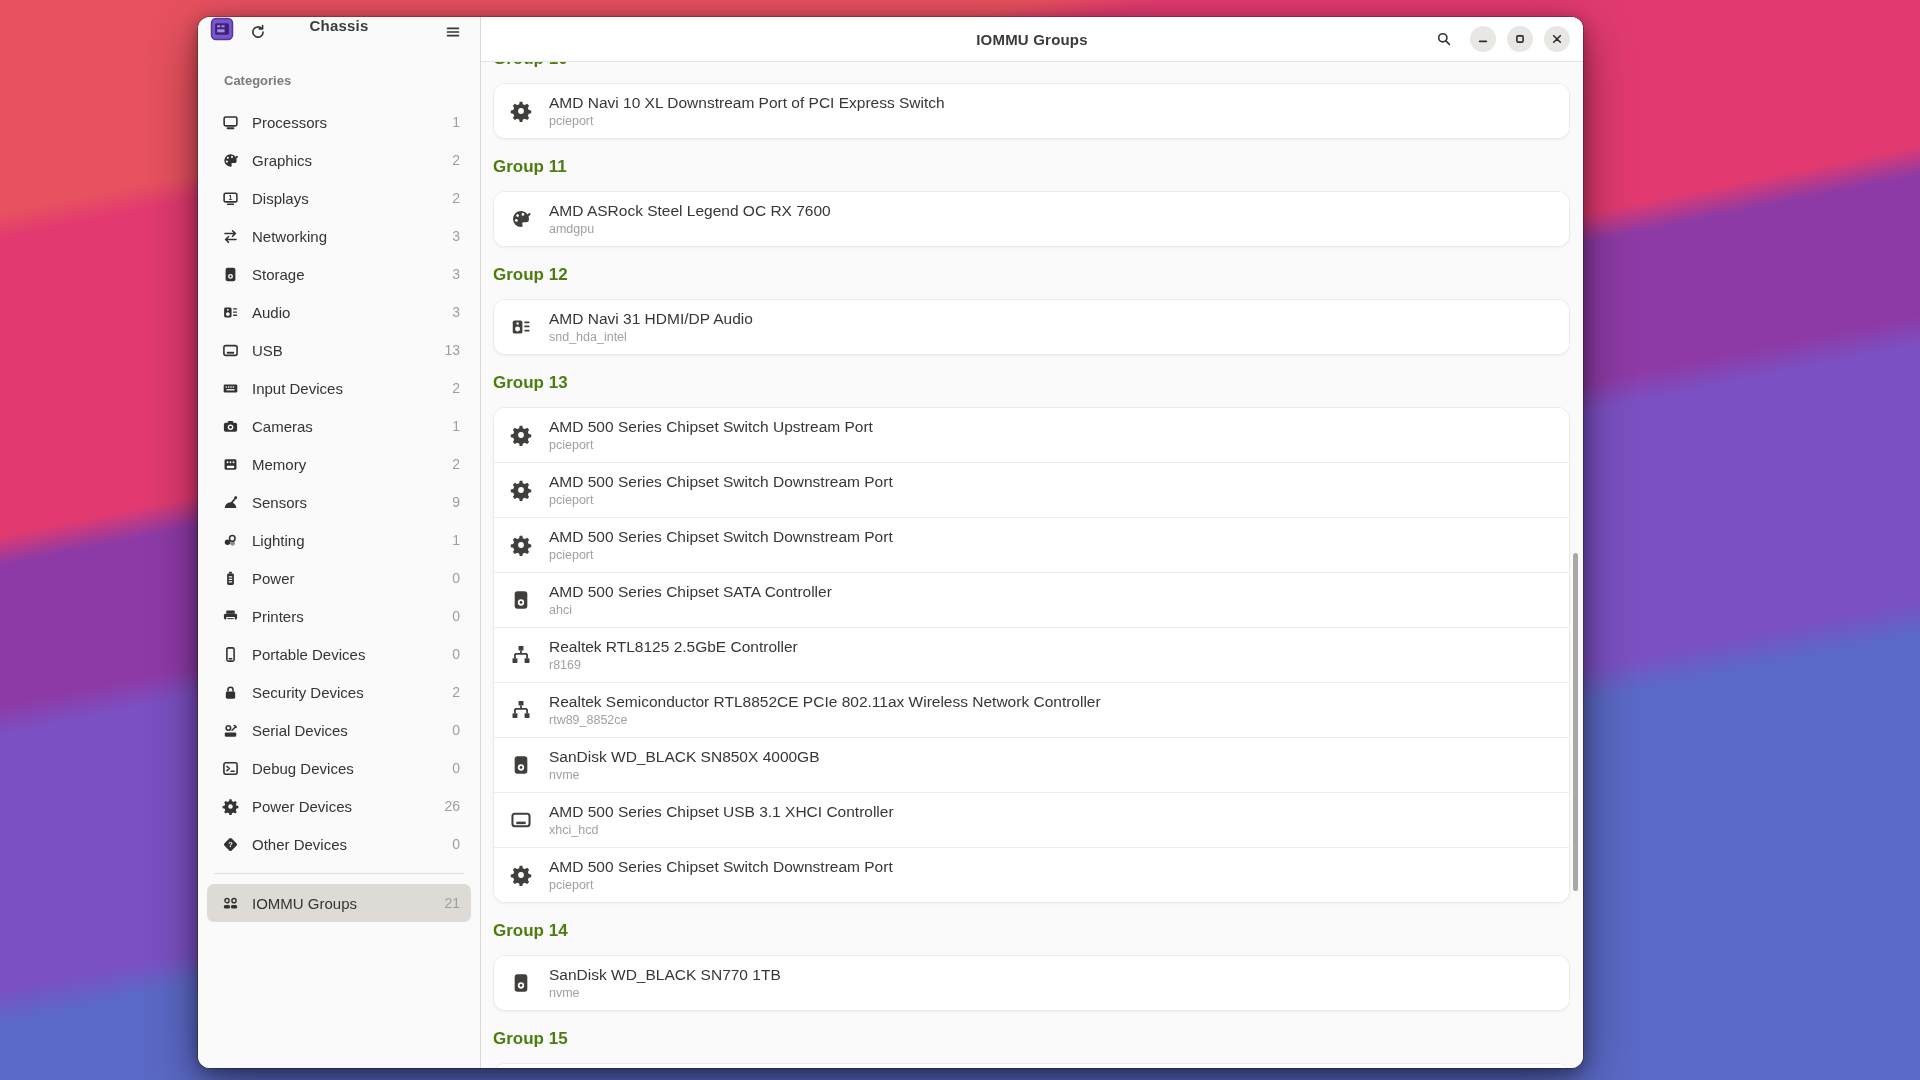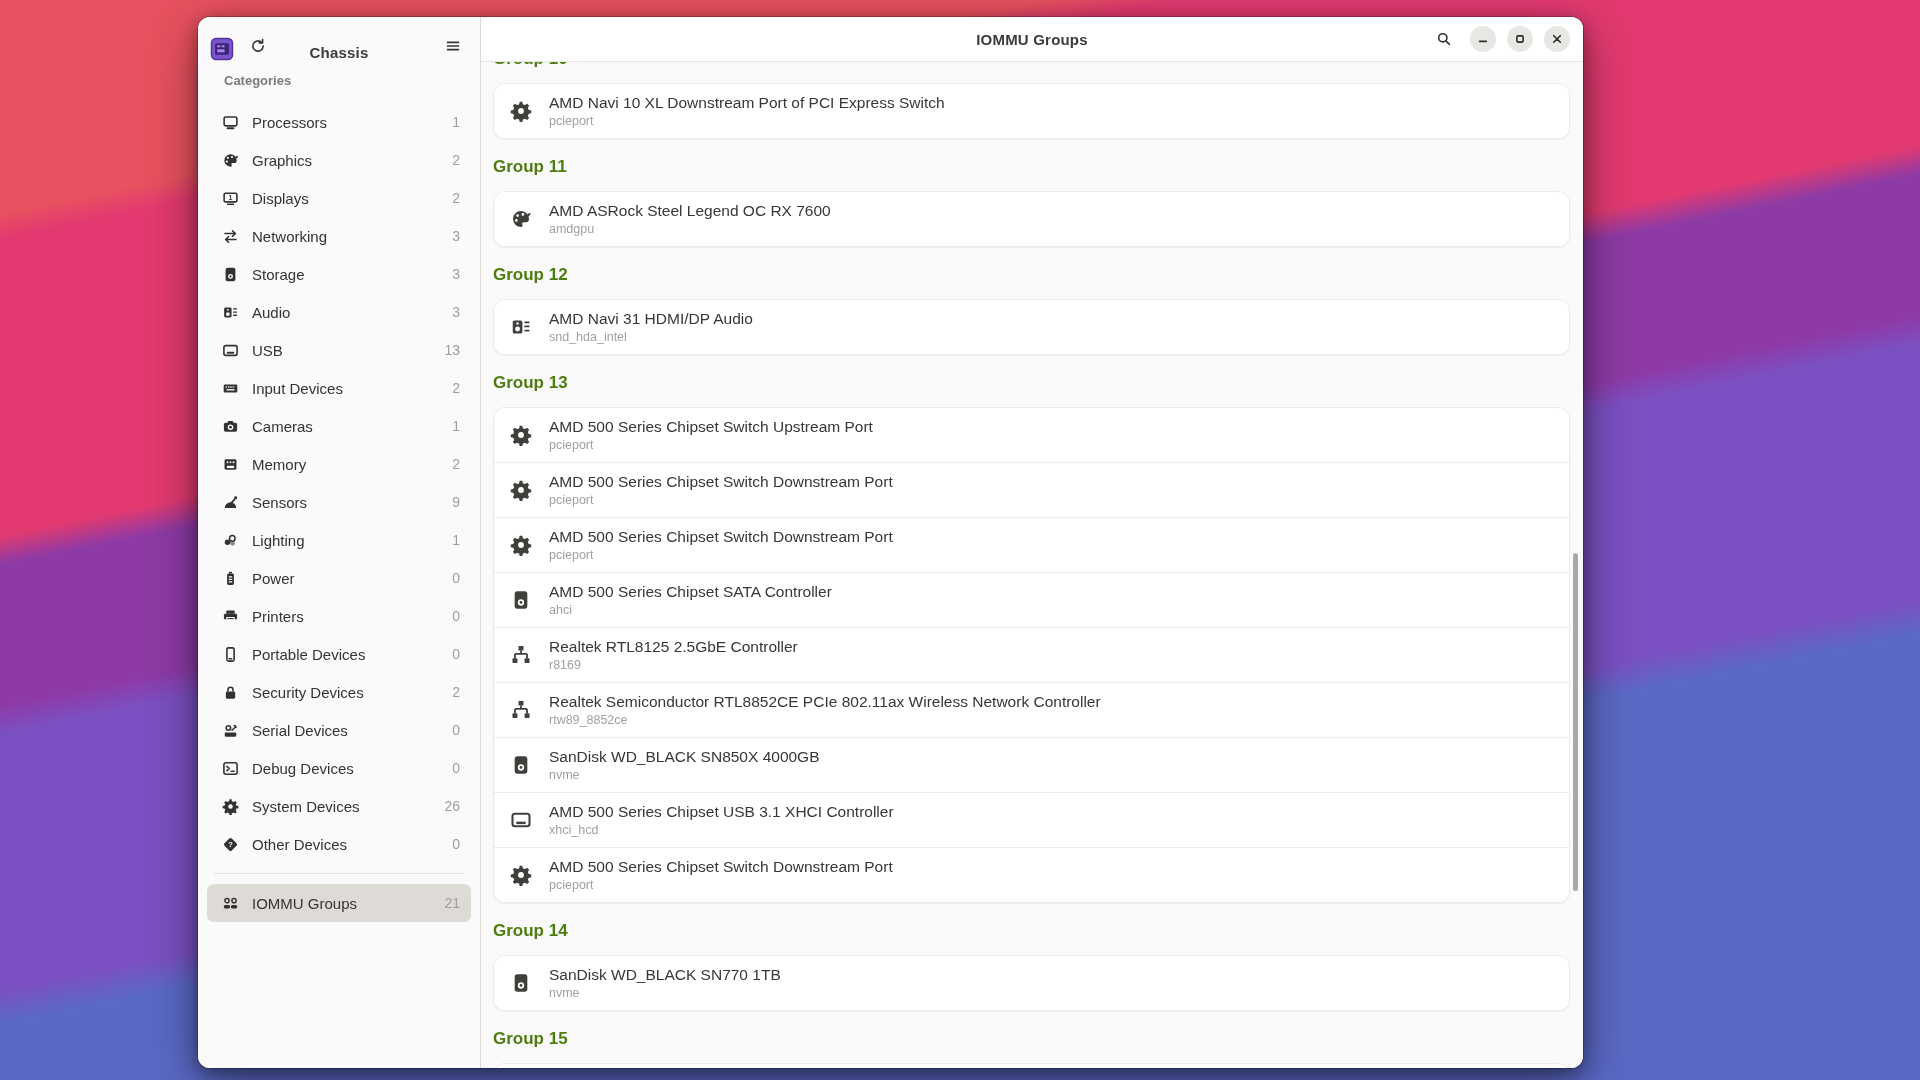--- a/index.html
+++ b/index.html
@@ -13,21 +13,21 @@
       #8e3aa6 42%, #8e3aa6 48.6%,
       #7b50c2 50%, #7b50c2 62%,
       #5b69c6 63.6%, #5b69c6 100%);}
   
   .window{position:absolute;left:198px;top:17px;width:1385px;height:1051px;
     border-radius:12px;overflow:hidden;display:flex;background:#fafafa;
     box-shadow:0 0 0 1px rgba(0,0,0,.22), 0 4px 16px rgba(0,0,0,.35), 0 16px 50px rgba(0,0,0,.45);}
   
   .sidebar{width:282px;flex:none;background:#fafafa;border-right:1px solid #dcd8d5;
     display:flex;flex-direction:column;}
-  .side-header{position:relative;height:44px;flex:none;display:flex;align-items:flex-end;
+  .side-header{position:relative;height:44px;flex:none;display:flex;align-items:flex-start;
     padding:0 12px;gap:9px;}
   .side-title{position:absolute;left:0;right:0;text-align:center;font-weight:bold;
     font-size:15px;color:#3c3b39;letter-spacing:.2px;pointer-events:none;}
   .icon-btn{width:30px;height:30px;border-radius:6px;display:flex;align-items:center;
     justify-content:center;color:#363533;flex:none;z-index:2;}
   .app-icon{width:24px;height:24px;flex:none;z-index:2;}
   .menu-btn{margin-left:auto;}
   .cat-label{margin:12px 0 0 26px;height:18px;font-size:13px;font-weight:bold;color:#7d7b78;}
   .cat-list{margin-top:12px;padding:0 9px;}
   .pin-list{padding:0 9px;}
@@ -305,21 +305,21 @@
           <span class="s-label">Debug Devices</span>
           <span class="s-count">0</span>
         </div>
         <div class="sidebar-row">
           <span class="s-icon">
             <svg width="17" height="17" viewBox="0 0 16 16" aria-hidden="true">
               <path d="M7 1.2h2l.3 1.8c.6.15 1.1.37 1.55.68l1.65-.95 1.4 1.4-.95 1.65c.3.46.53 1 .68 1.55l1.8.3v2l-1.8.3a5.6 5.6 0 0 1-.68 1.55l.95 1.65-1.4 1.4-1.65-.95c-.46.3-1 .53-1.55.68l-.3 1.8H7l-.3-1.8a5.6 5.6 0 0 1-1.55-.68l-1.65.95-1.4-1.4.95-1.65a5.6 5.6 0 0 1-.68-1.55l-1.8-.3v-2l1.8-.3c.15-.6.37-1.1.68-1.55l-.95-1.65 1.4-1.4 1.65.95c.46-.3 1-.53 1.55-.68L7 1.2z" fill="currentColor"></path>
               <circle cx="8" cy="8" r="2.1" fill="#fff"></circle>
             </svg>
           </span>
-          <span class="s-label">System Devices</span>
+          <span class="s-label">Power Devices</span>
           <span class="s-count">26</span>
         </div>
         <div class="sidebar-row">
           <span class="s-icon">
             <svg width="17" height="17" viewBox="0 0 16 16" aria-hidden="true">
               <rect x="3.2" y="3.2" width="9.6" height="9.6" rx="1.6" transform="rotate(45 8 8)" fill="currentColor"></rect>
               <text x="8" y="10.4" font-size="7" font-weight="bold" text-anchor="middle" fill="#fff">?</text>
             </svg>
           </span>
           <span class="s-label">Other Devices</span>

